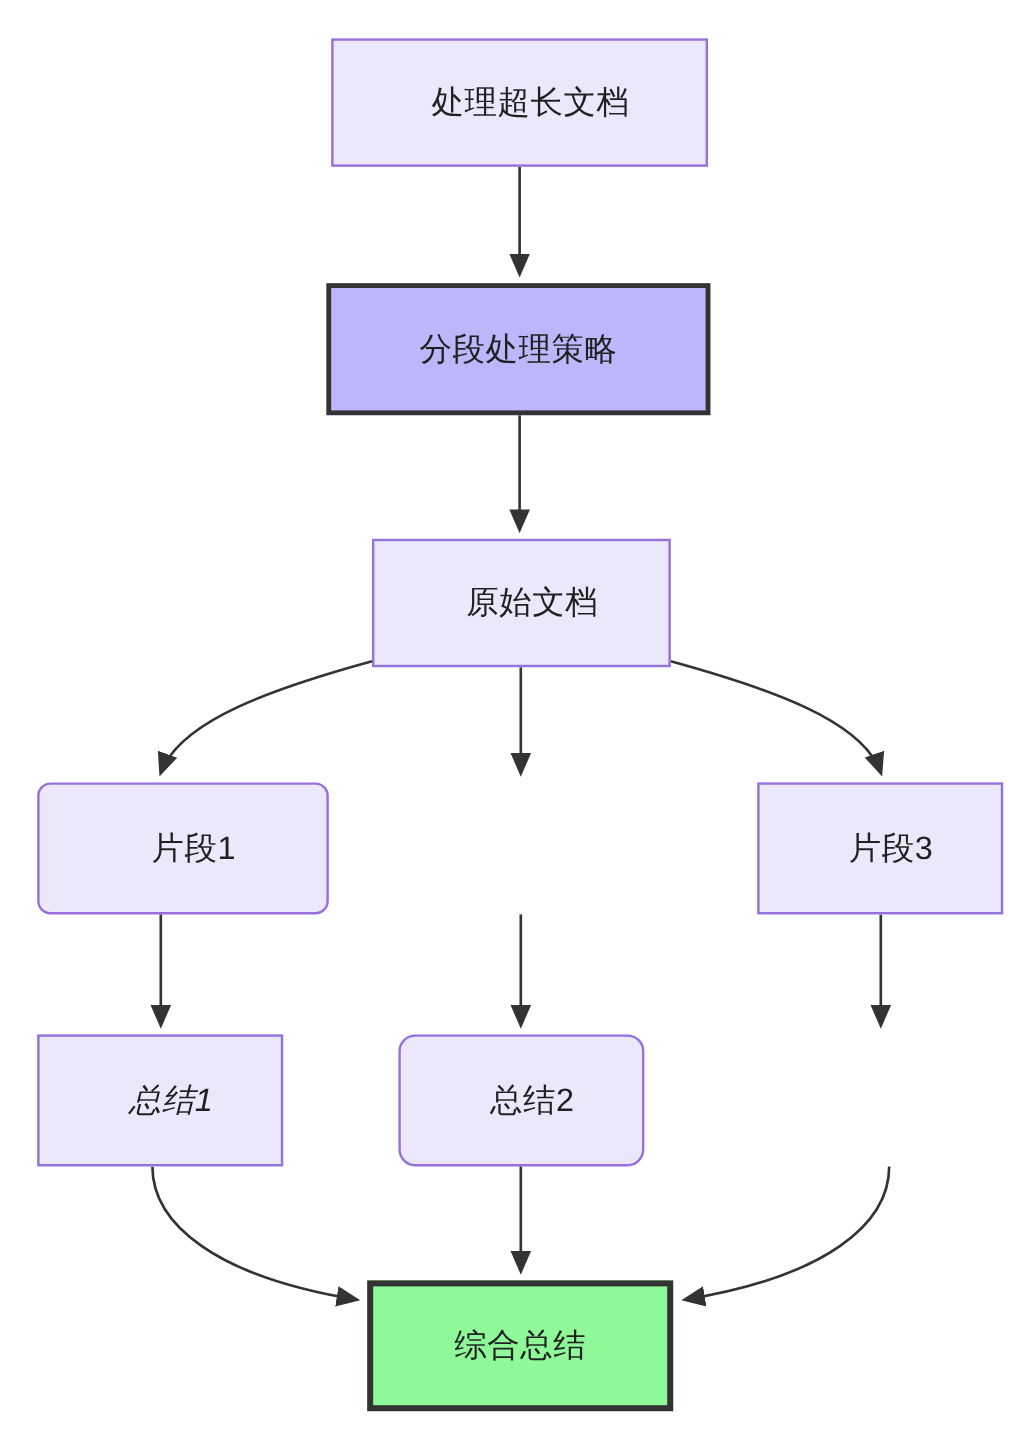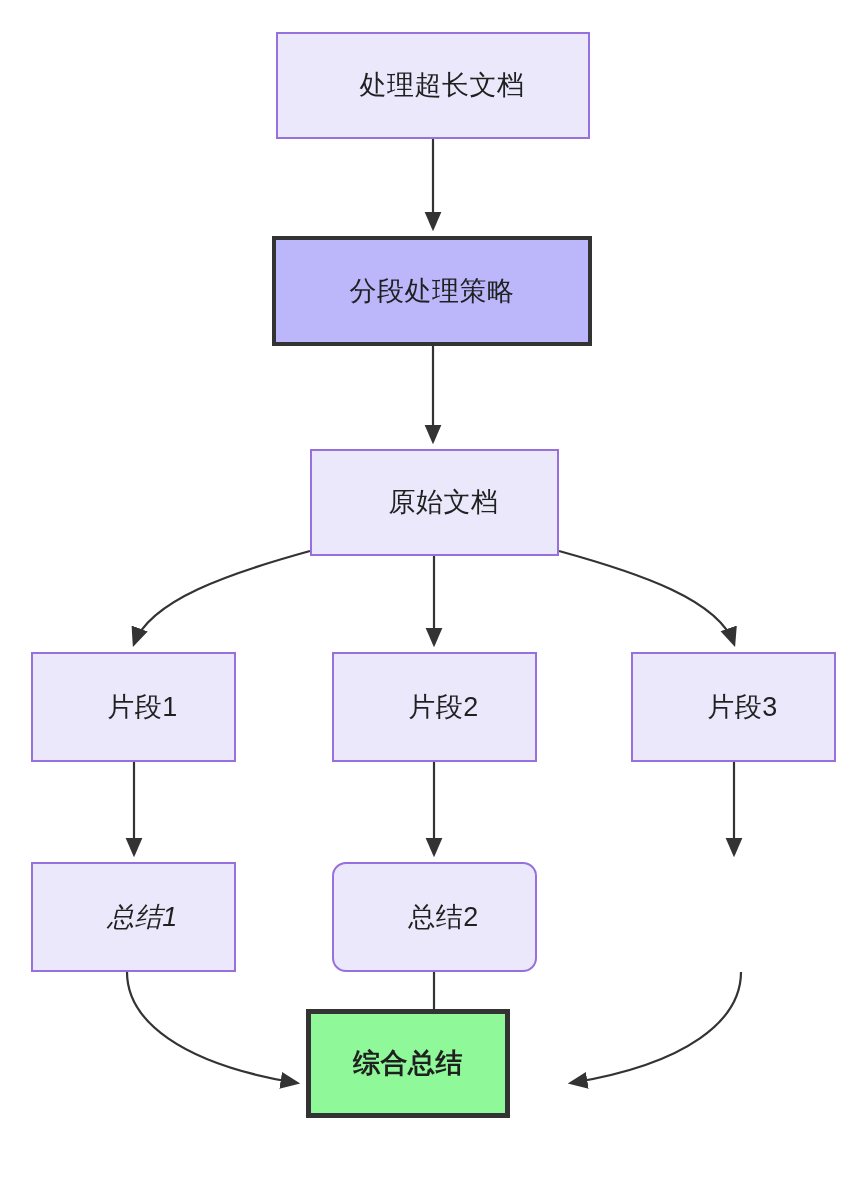--- a/index.html
+++ b/index.html
@@ -94,38 +94,35 @@
   </div>
 
   <div class="node node-highlight" style="left:272px; top:236px; width:320px; height:110px;">
     <span>分段处理策略</span>
   </div>
 
   <div class="node node-default" style="left:310px; top:449px; width:249px; height:107px;">
     <span>原始文档</span>
   </div>
 
-  <div class="node node-default" style="left:31px; top:652px; width:205px; height:110px;">
+  <div class="node node-default" style="left:31px; top:652px; width:243px; height:110px;border-radius:11px;">
     <span>片段1</span>
   </div>
 
-  <div class="node node-default" style="left:332px; top:652px; width:205px; height:110px;">
-    <span>片段2</span>
-  </div>
 
   <div class="node node-default" style="left:631px; top:652px; width:205px; height:110px;">
     <span>片段3</span>
   </div>
 
   <div class="node node-default" style="left:31px; top:862px; width:205px; height:110px;font-style:italic;">
     <span>总结1</span>
   </div>
 
   <div class="node node-default" style="left:332px; top:862px; width:205px; height:110px;border-radius:14px;">
     <span>总结2</span>
   </div>
 
 
-  <div class="node node-result" style="left:306px; top:1009px; width:204px; height:109px;font-weight:bold;">
+  <div class="node node-result" style="left:306px; top:1067px; width:255px; height:109px;">
     <span>综合总结</span>
   </div>
 
 </div>
 
 </body></html>

